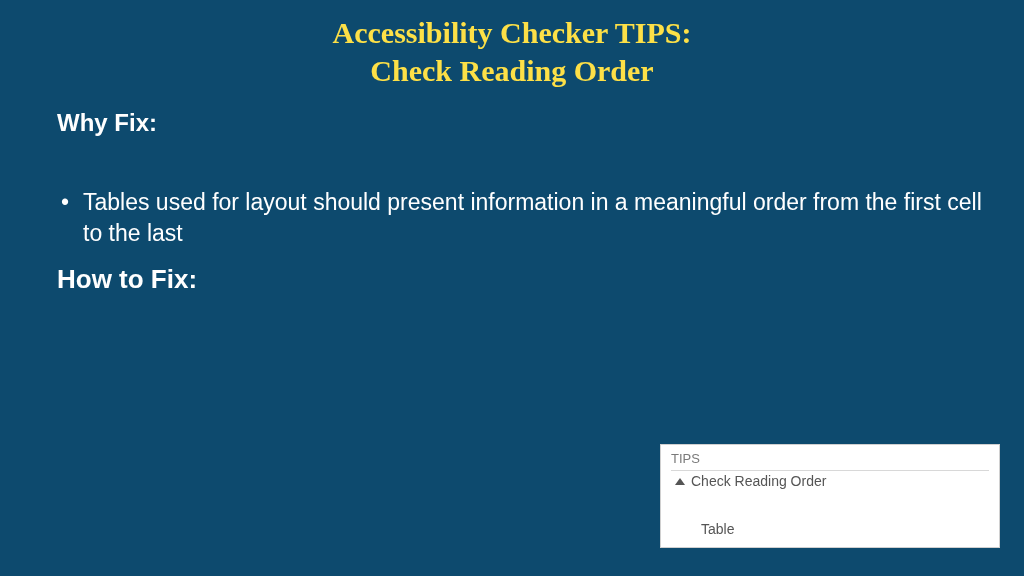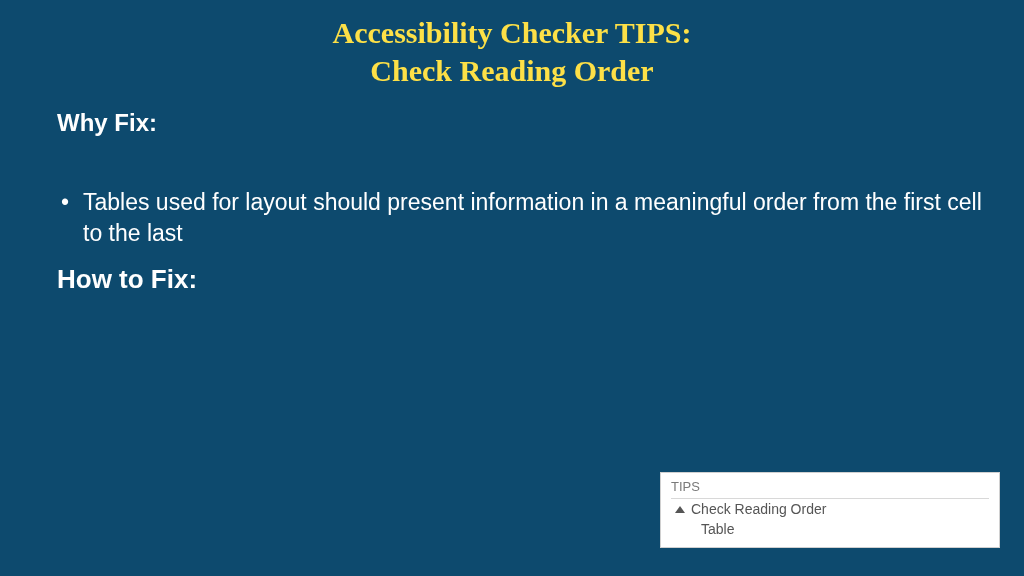--- a/index.html
+++ b/index.html
@@ -75,20 +75,21 @@
   .tips-item {
     display: flex;
     align-items: center;
     gap: 6px;
     padding: 2px 0 2px 4px;
     color: #555;
   }
   .tips-subitem {
     padding: 2px 0 2px 30px;
     color: #555;
+    margin-top: 28px;
   }
   .caret {
     width: 0; height: 0;
     border-left: 5px solid transparent;
     border-right: 5px solid transparent;
     border-bottom: 7px solid #555;
     display: inline-block;
   }
 </style>
 </head>

